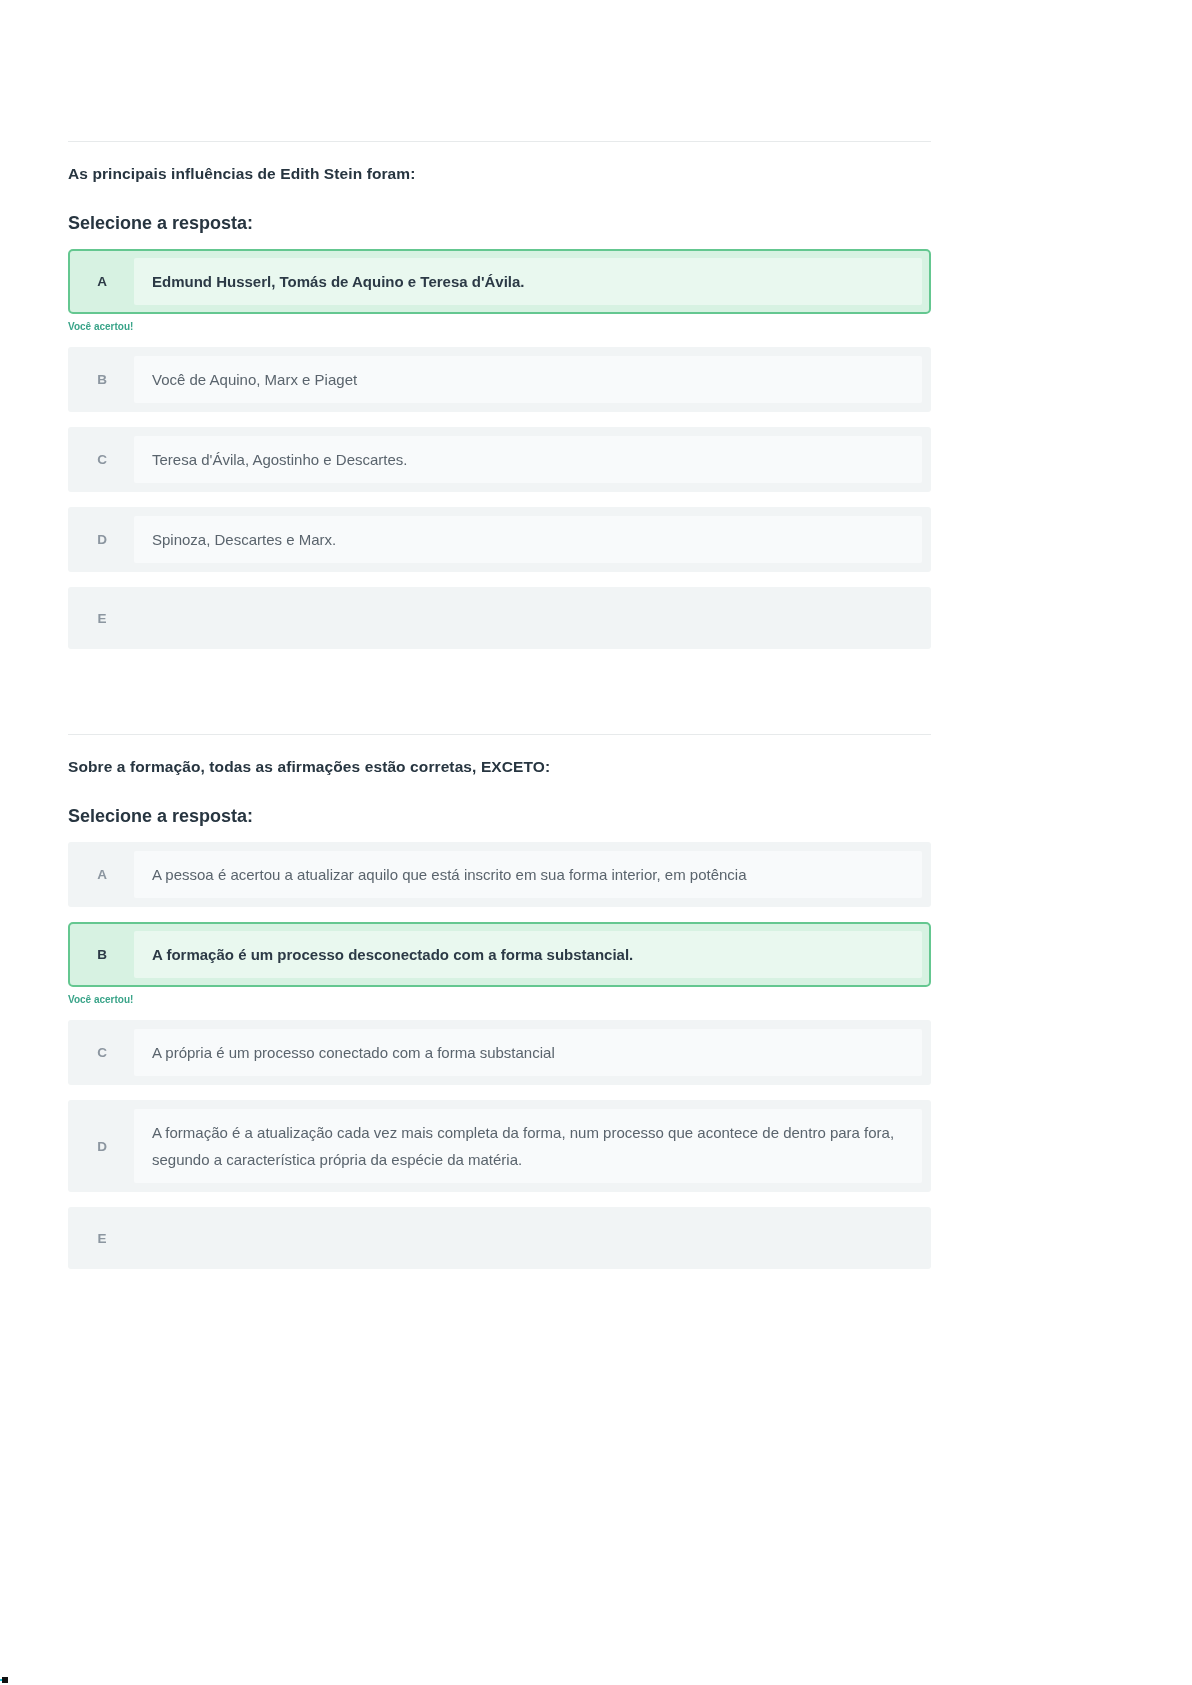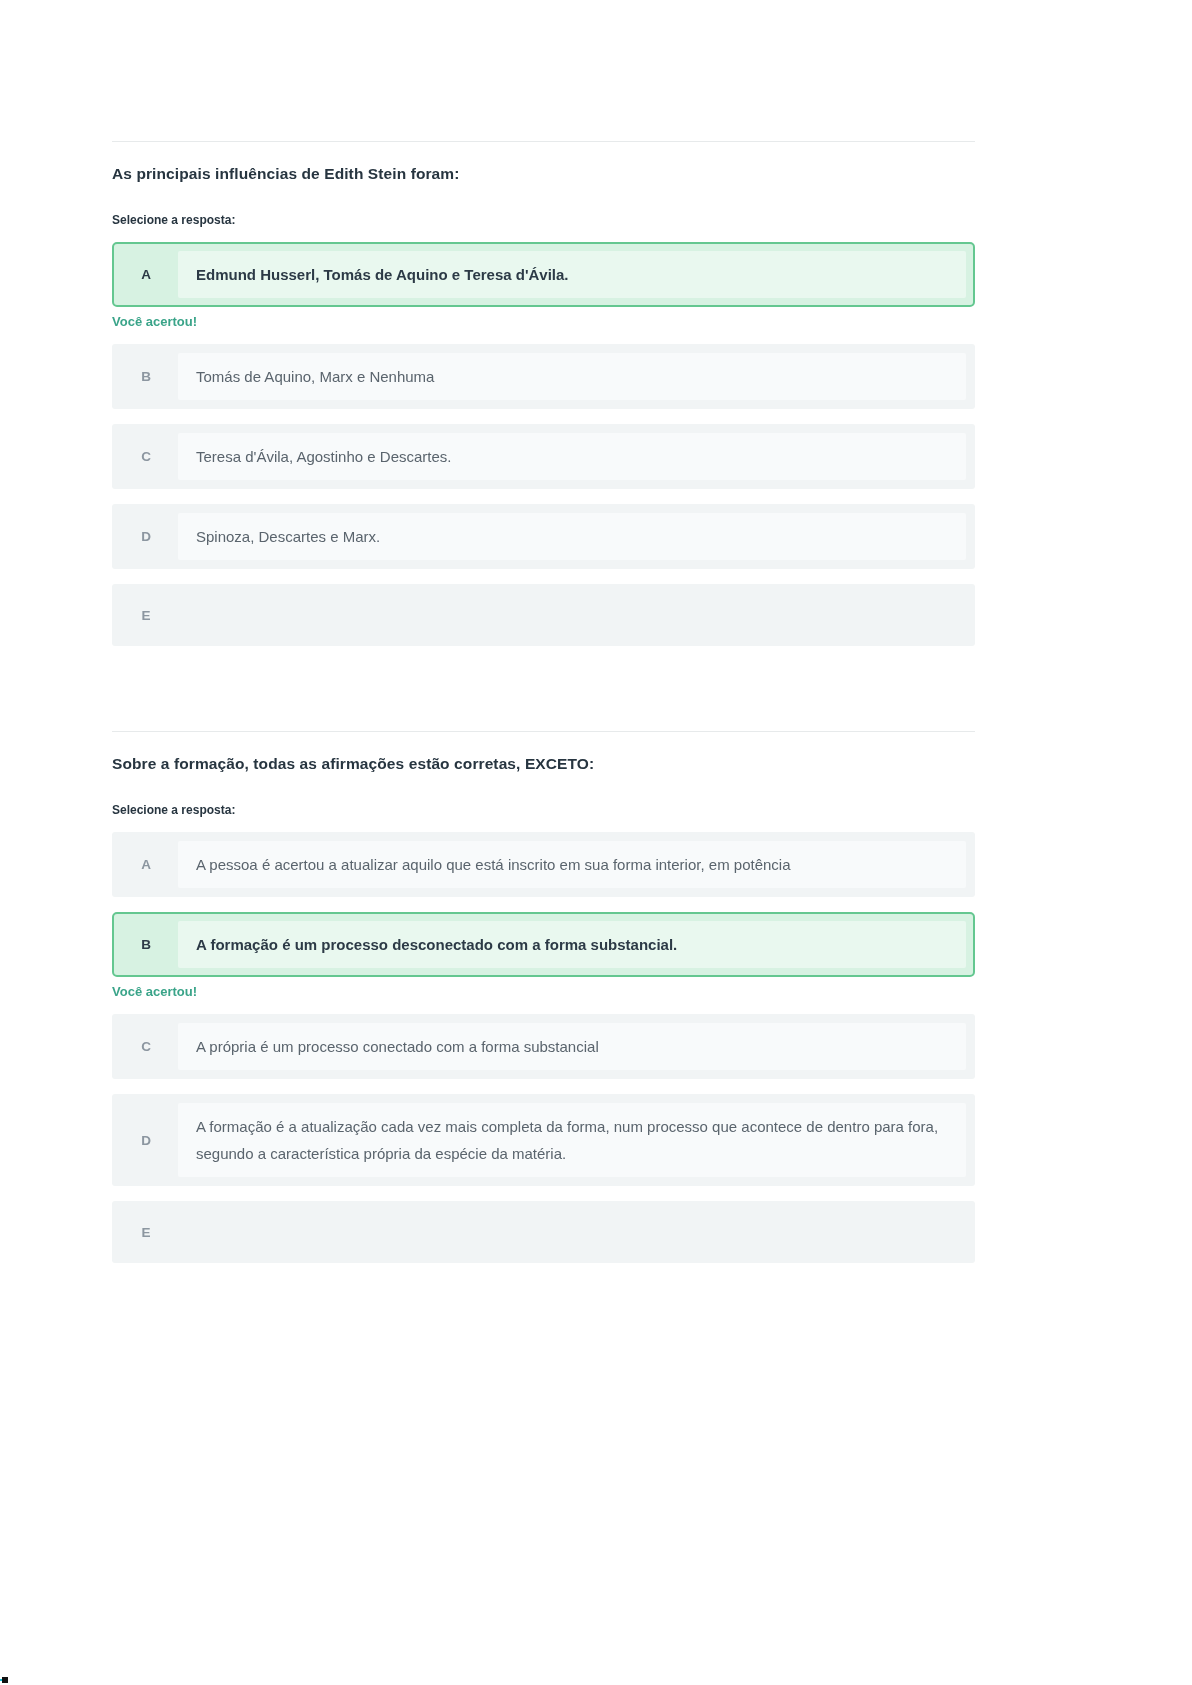--- a/index.html
+++ b/index.html
@@ -9,39 +9,39 @@
     background: #ffffff;
     font-family: "Liberation Sans", "DejaVu Sans", sans-serif;
   }
   body {
     position: relative;
     min-height: 1685px;
     overflow: hidden;
   }
   .content {
     width: 863px;
-    margin-left: 112px;
+    margin-left: 68px;
     padding-top: 141px;
   }
   .divider {
     border: none;
     border-top: 1px solid #e7eaeb;
     height: 0;
     width: 100%;
   }
   .q-title {
     margin-top: 23px;
     font-size: 15.5px;
     font-weight: 700;
     color: #273540;
     letter-spacing: 0.1px;
   }
   .select-label {
     margin-top: 30px;
-    font-size: 12px;
+    font-size: 18px;
     font-weight: 700;
     color: #273540;
   }
   .options { margin-top: 8px; }
   .option-wrap { margin-top: 15px; }
   .option {
     display: flex;
     align-items: stretch;
     min-height: 62px;
     background: #f1f4f5;
@@ -79,21 +79,21 @@
   }
   .option.selected .letter { color: #2c3a46; }
   .option.selected .text {
     background: #e9f8ef;
     color: #2c3a46;
     font-weight: 700;
   }
   .feedback {
     margin-top: 7px;
     margin-bottom: 9px;
-    font-size: 13px;
+    font-size: 10px;
     font-weight: 700;
     color: #3aa489;
   }
   .question:nth-child(2) .divider { margin-top: 85px; }
   .corner-artifact {
     position: absolute;
     left: 2px;
     top: 1677px;
     width: 6px;
     height: 6px;
@@ -120,21 +120,21 @@
     <div class="option selected">
       <div class="letter">A</div>
       <div class="text">Edmund Husserl, Tomás de Aquino e Teresa d'Ávila.</div>
     </div>
     <div class="feedback">Você acertou!</div>
   </div>
 
   <div class="option-wrap">
     <div class="option">
       <div class="letter">B</div>
-      <div class="text">Tomás de Aquino, Marx e Nenhuma</div>
+      <div class="text">Você de Aquino, Marx e Piaget</div>
     </div>
 
   </div>
 
   <div class="option-wrap">
     <div class="option">
       <div class="letter">C</div>
       <div class="text">Teresa d'Ávila, Agostinho e Descartes.</div>
     </div>
 

